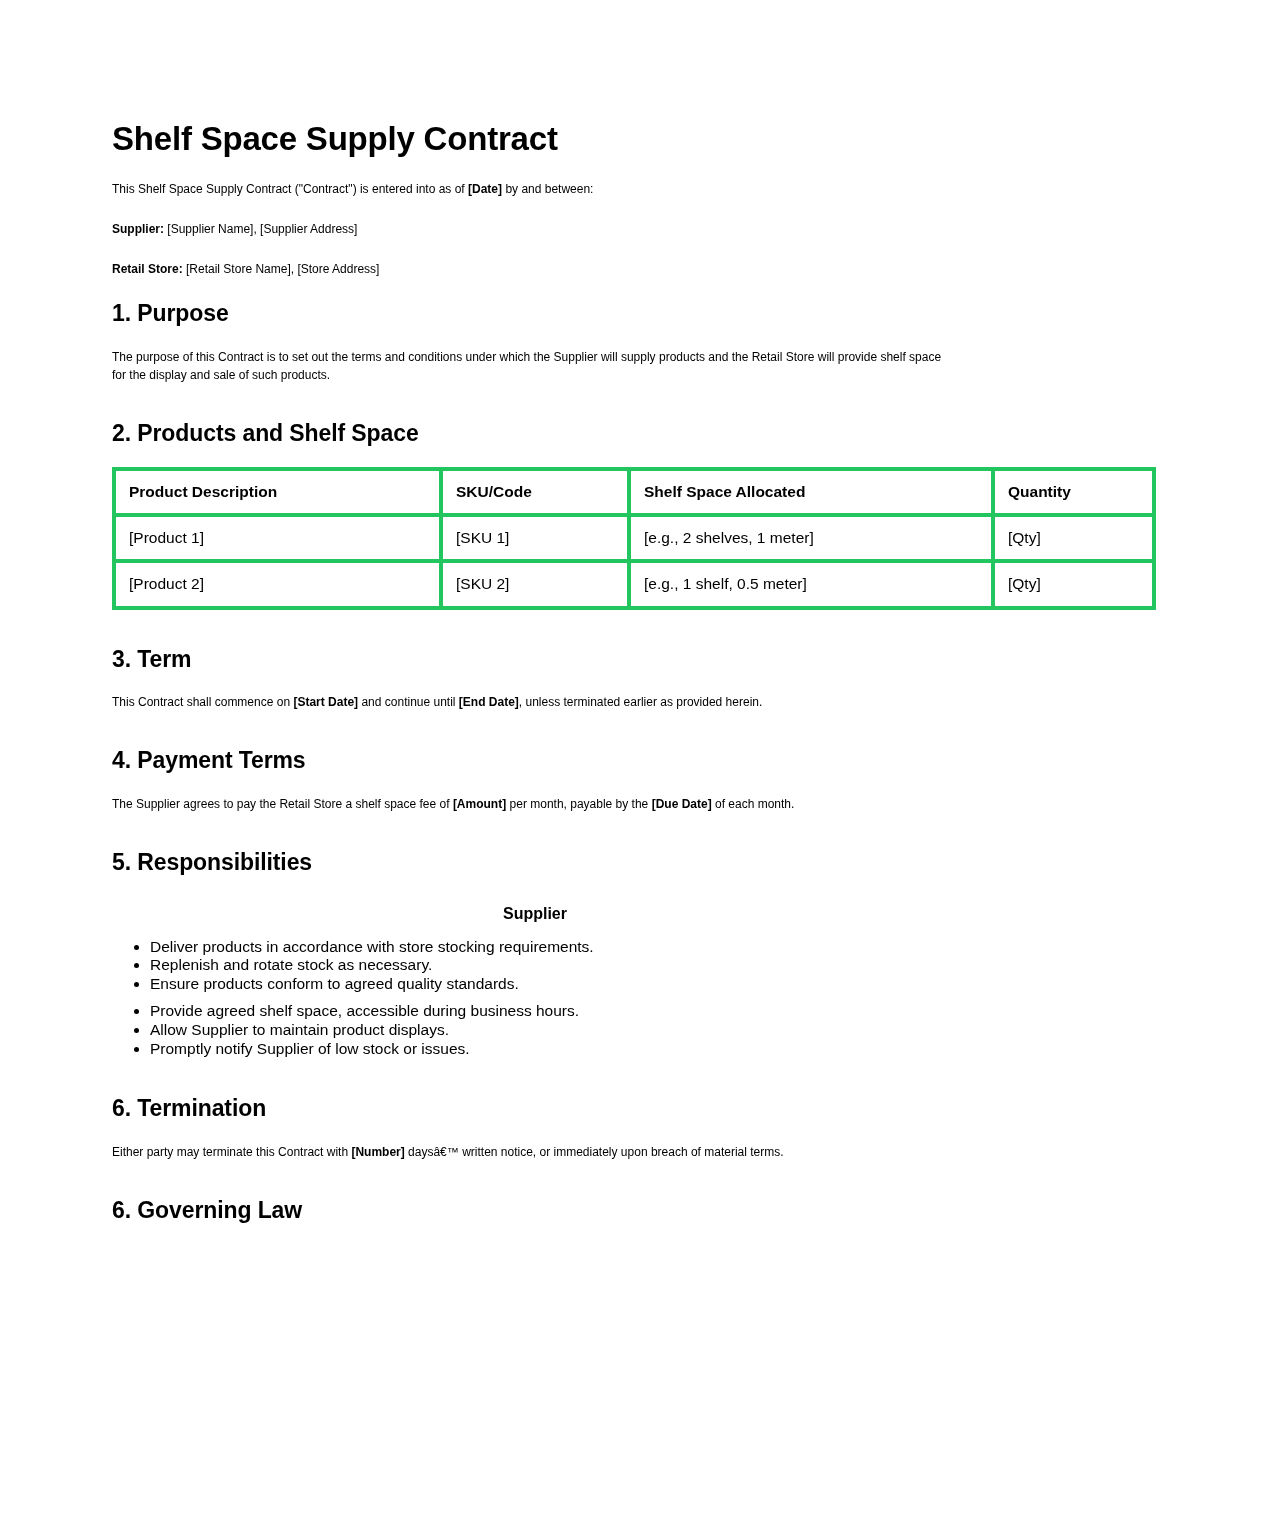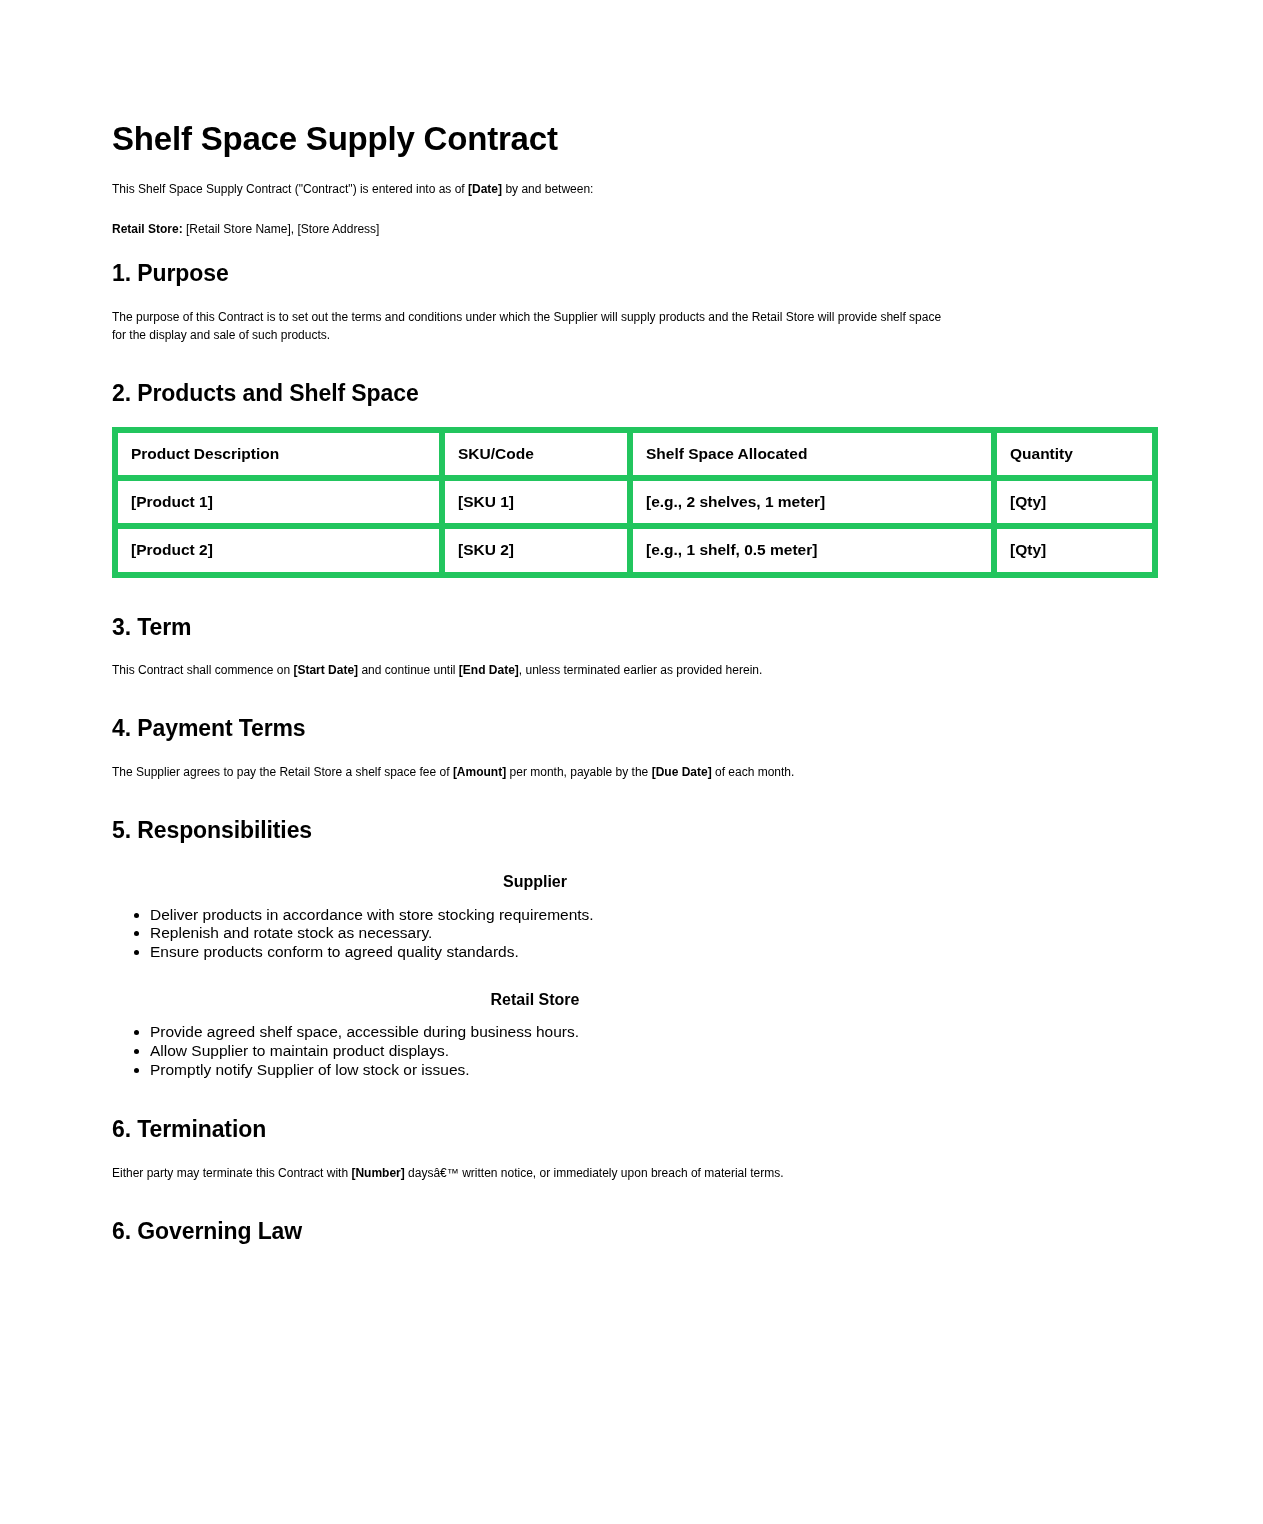--- a/index.html
+++ b/index.html
@@ -60,49 +60,50 @@
     margin: 0;
   }
   table.products {
     border-collapse: collapse;
     width: 1040px;
     margin: 0 0 8px 0;
     table-layout: fixed;
   }
   table.products th,
   table.products td {
-    border: 6px solid #22c55e;
+    border: 4px solid #22c55e;
     text-align: left;
     font-size: 15.5px;
     line-height: 1.3;
     padding: 11px 13px;
     vertical-align: middle;
   }
   table.products th {
     font-weight: bold;
   }
   table.products td {
-    font-weight: bold;
+    font-weight: normal;
     margin-left: 24px;
   }
   col.c-desc { width: 327px; }
   col.c-sku  { width: 188px; }
   col.c-shelf{ width: 364px; }
   col.c-qty  { width: 161px; }
   .b { font-weight: bold; }
 </style>
 </head>
 <body>
 
 <div class="page">
 
   <h1 class="doc-title">Shelf Space Supply Contract</h1>
 
   <p class="para"><span>This Shelf Space Supply Contract ("Contract") is entered into as of </span><span class="b">[Date]</span><span> by and between:</span></p>
 
+  <p class="para"><span class="b">Supplier:</span><span> [Supplier Name], [Supplier Address]</span></p>
 
   <p class="para"><span class="b">Retail Store:</span><span> [Retail Store Name], [Store Address]</span></p>
 
   <h2 class="section first">1. Purpose</h2>
   <p class="para">The purpose of this Contract is to set out the terms and conditions under which the Supplier will supply products and the Retail Store will provide shelf space for the display and sale of such products.</p>
 
   <h2 class="section">2. Products and Shelf Space</h2>
 
   <table class="products">
     <colgroup>
@@ -143,21 +144,20 @@
 
   <h2 class="section">5. Responsibilities</h2>
 
   <h3 class="subsection">Supplier</h3>
   <ul class="resp-list">
     <li>Deliver products in accordance with store stocking requirements.</li>
     <li>Replenish and rotate stock as necessary.</li>
     <li>Ensure products conform to agreed quality standards.</li>
   </ul>
 
-  <h3 class="subsection">Retail Store</h3>
   <ul class="resp-list">
     <li>Provide agreed shelf space, accessible during business hours.</li>
     <li>Allow Supplier to maintain product displays.</li>
     <li>Promptly notify Supplier of low stock or issues.</li>
   </ul>
 
   <h2 class="section">6. Termination</h2>
   <p class="para"><span>Either party may terminate this Contract with </span><span class="b">[Number]</span><span> daysâ€™ written notice, or immediately upon breach of material terms.</span></p>
 
   <h2 class="section">6. Governing Law</h2>

